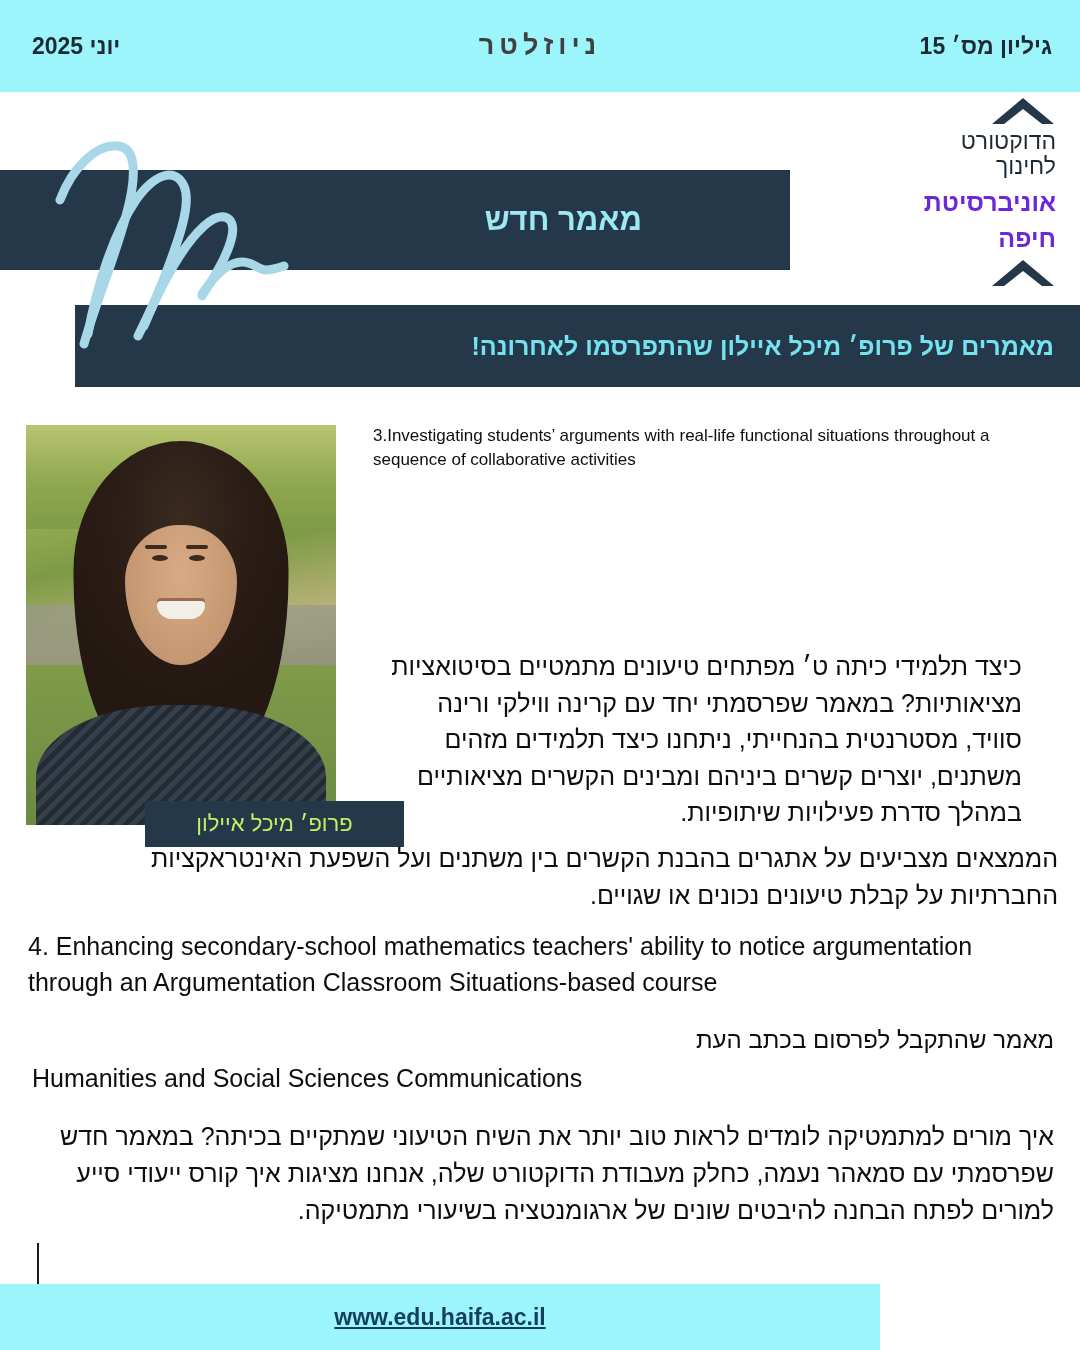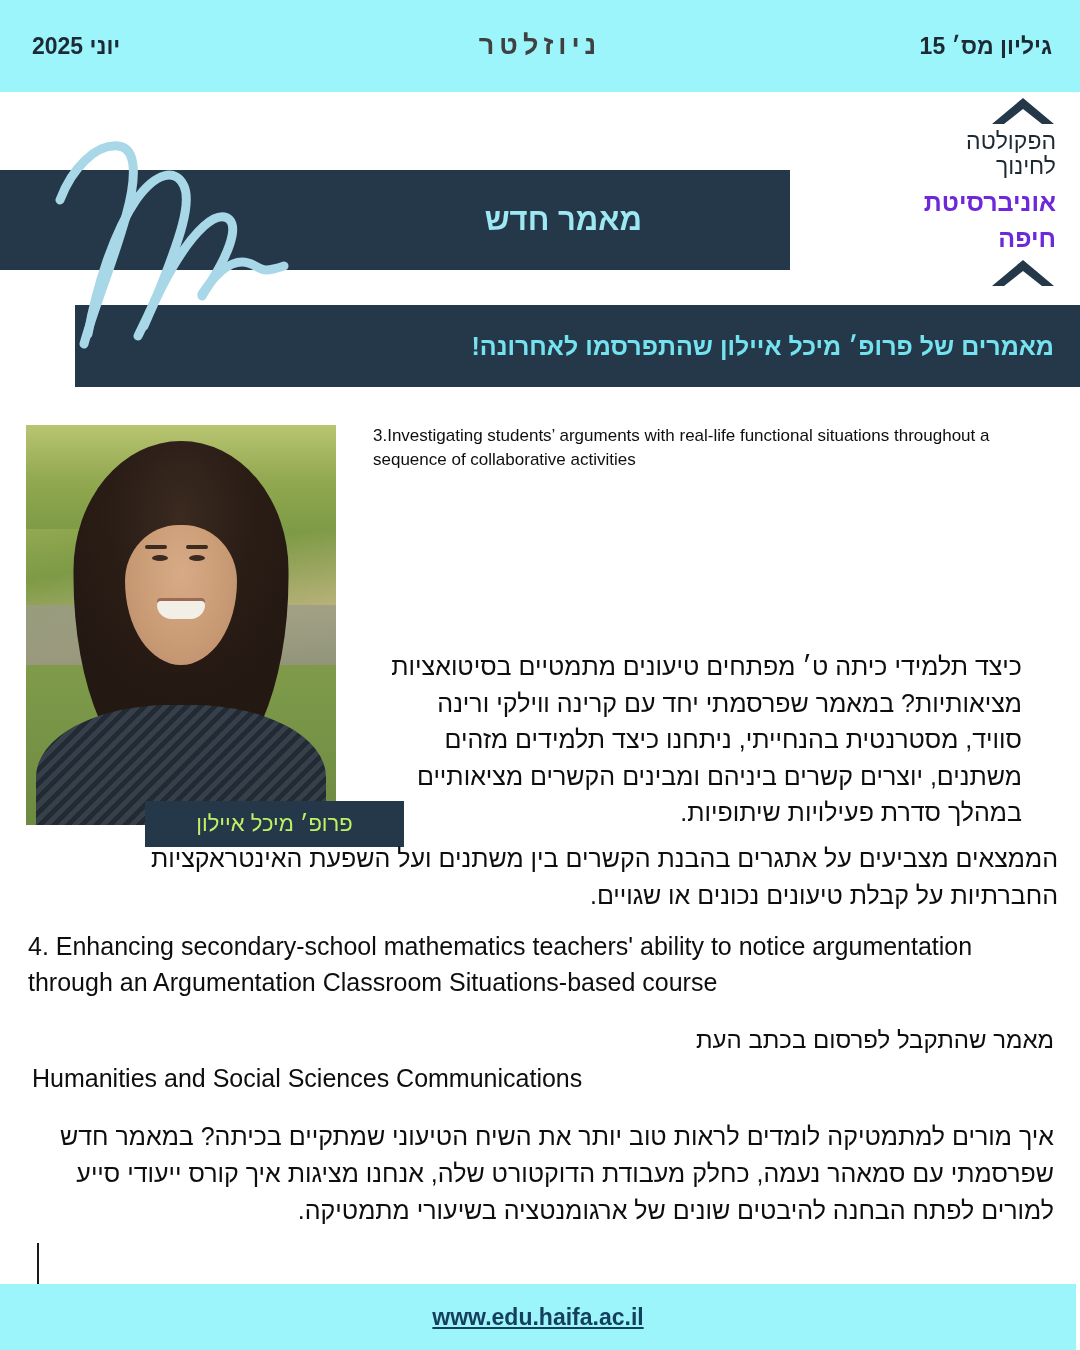--- a/index.html
+++ b/index.html
@@ -177,21 +177,21 @@
     direction:rtl; text-align:right;
   }
 
   
   .arrow{
     position:absolute; left:26px; top:1243px; width:24px; height:58px;
   }
 
   
   .footer{
-    position:absolute; left:0; bottom:0; width:1076px; height:66px;
+    position:absolute; left:0; bottom:0; width:880px; height:66px;
     background:#9df5fc;
     display:flex; align-items:center; justify-content:center;margin-top:33px;
   }
   .footer a{
     color:#14405e; font-size:23px; font-weight:700;
     text-decoration:underline;
   }
 </style>
 </head>
 <body>
@@ -201,21 +201,21 @@
   <div class="masthead">ניוזלטר</div>
   <div class="date">יוני 2025</div>
 </div>
 
 <div class="logo">
   <span class="chev chev-top">
     <svg width="66" height="32" viewBox="0 0 66 32" aria-hidden="true">
       <path d="M33 2 L64 28 L52 28 L33 13 L14 28 L2 28 Z" fill="#24384a"></path>
     </svg>
   </span>
-  <div class="fac">הפקולטה</div>
+  <div class="fac">הדוקטורט</div>
   <div class="fac">לחינוך</div>
   <div class="uni">אוניברסיטת</div>
   <div class="uni">חיפה</div>
   <span class="chev chev-bot">
     <svg width="66" height="32" viewBox="0 0 66 32" aria-hidden="true">
       <path d="M33 2 L64 28 L52 28 L33 13 L14 28 L2 28 Z" fill="#24384a"></path>
     </svg>
   </span>
 </div>
 

